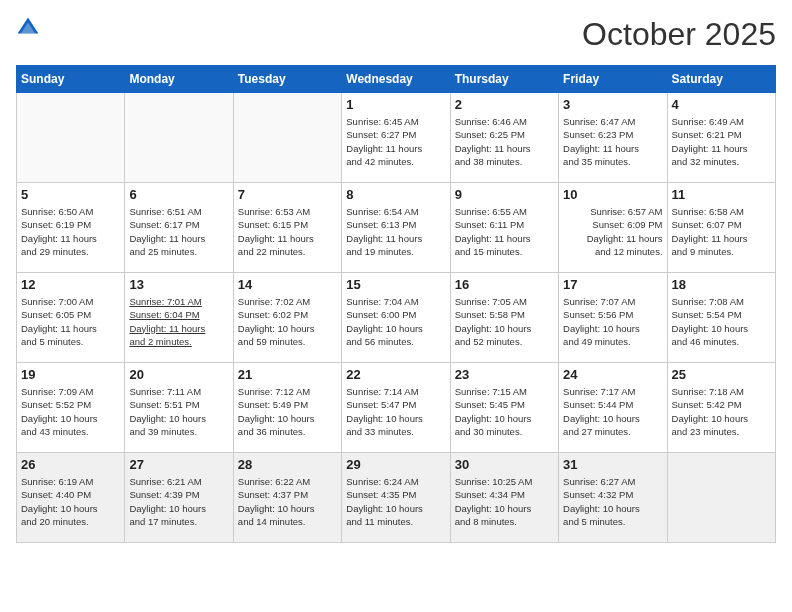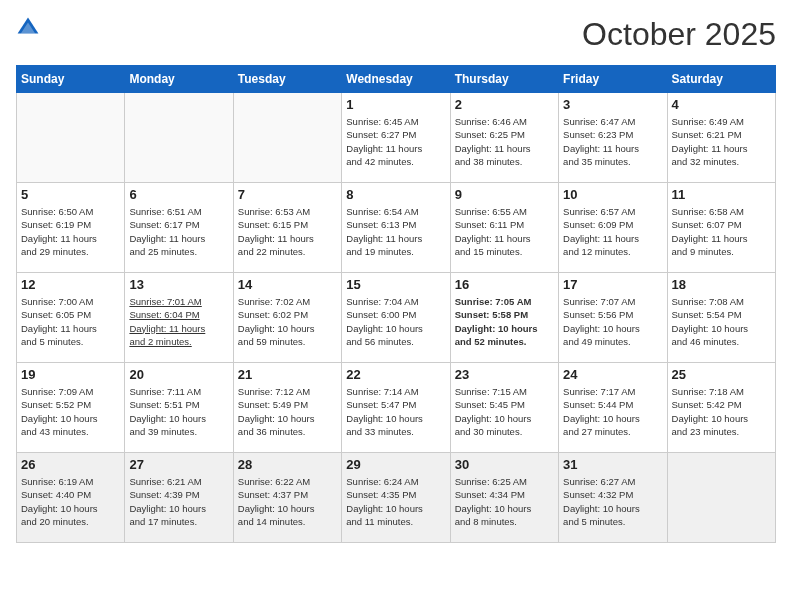--- a/index.html
+++ b/index.html
@@ -171,21 +171,21 @@
         </td>
         <td>
           <div class="day-num">9</div>
           <div class="day-info" style="white-space: pre-line;">Sunrise: 6:55 AM
 Sunset: 6:11 PM
 Daylight: 11 hours
 and 15 minutes.</div>
         </td>
         <td>
           <div class="day-num">10</div>
-          <div class="day-info" style="white-space: pre-line;">Sunrise: 6:57 AM
+          <div class="day-info" style="white-space: pre-line; text-align: right;">Sunrise: 6:57 AM
 Sunset: 6:09 PM
 Daylight: 11 hours
 and 12 minutes.</div>
         </td>
         <td>
           <div class="day-num">11</div>
           <div class="day-info" style="white-space: pre-line;">Sunrise: 6:58 AM
 Sunset: 6:07 PM
 Daylight: 11 hours
 and 9 minutes.</div>
@@ -215,21 +215,21 @@
         </td>
         <td>
           <div class="day-num">15</div>
           <div class="day-info" style="white-space: pre-line;">Sunrise: 7:04 AM
 Sunset: 6:00 PM
 Daylight: 10 hours
 and 56 minutes.</div>
         </td>
         <td>
           <div class="day-num">16</div>
-          <div class="day-info" style="white-space: pre-line; font-weight: bold;">Sunrise: 7:05 AM
+          <div class="day-info" style="white-space: pre-line;">Sunrise: 7:05 AM
 Sunset: 5:58 PM
 Daylight: 10 hours
 and 52 minutes.</div>
         </td>
         <td>
           <div class="day-num">17</div>
           <div class="day-info" style="white-space: pre-line;">Sunrise: 7:07 AM
 Sunset: 5:56 PM
 Daylight: 10 hours
 and 49 minutes.</div>
@@ -317,21 +317,21 @@
         </td>
         <td class="last-row">
           <div class="day-num">29</div>
           <div class="day-info" style="white-space: pre-line;">Sunrise: 6:24 AM
 Sunset: 4:35 PM
 Daylight: 10 hours
 and 11 minutes.</div>
         </td>
         <td class="last-row">
           <div class="day-num">30</div>
-          <div class="day-info" style="white-space: pre-line;">Sunrise: 6:25 AM
+          <div class="day-info" style="white-space: pre-line;">Sunrise: 10:25 AM
 Sunset: 4:34 PM
 Daylight: 10 hours
 and 8 minutes.</div>
         </td>
         <td class="last-row">
           <div class="day-num">31</div>
           <div class="day-info" style="white-space: pre-line;">Sunrise: 6:27 AM
 Sunset: 4:32 PM
 Daylight: 10 hours
 and 5 minutes.</div>

